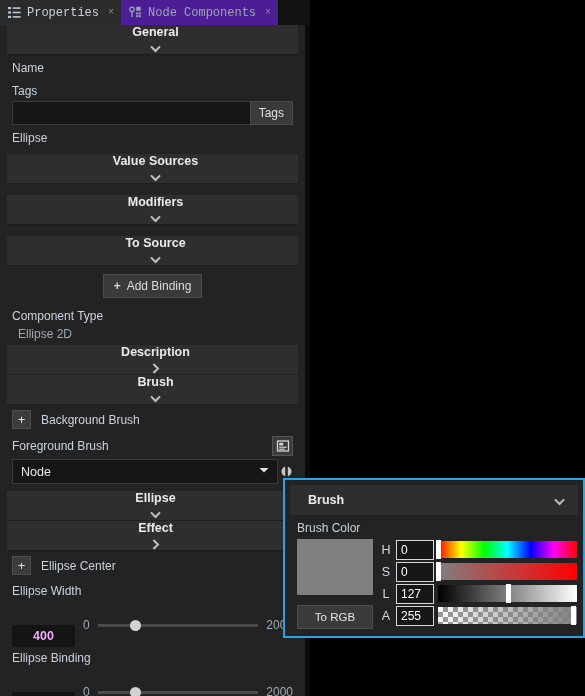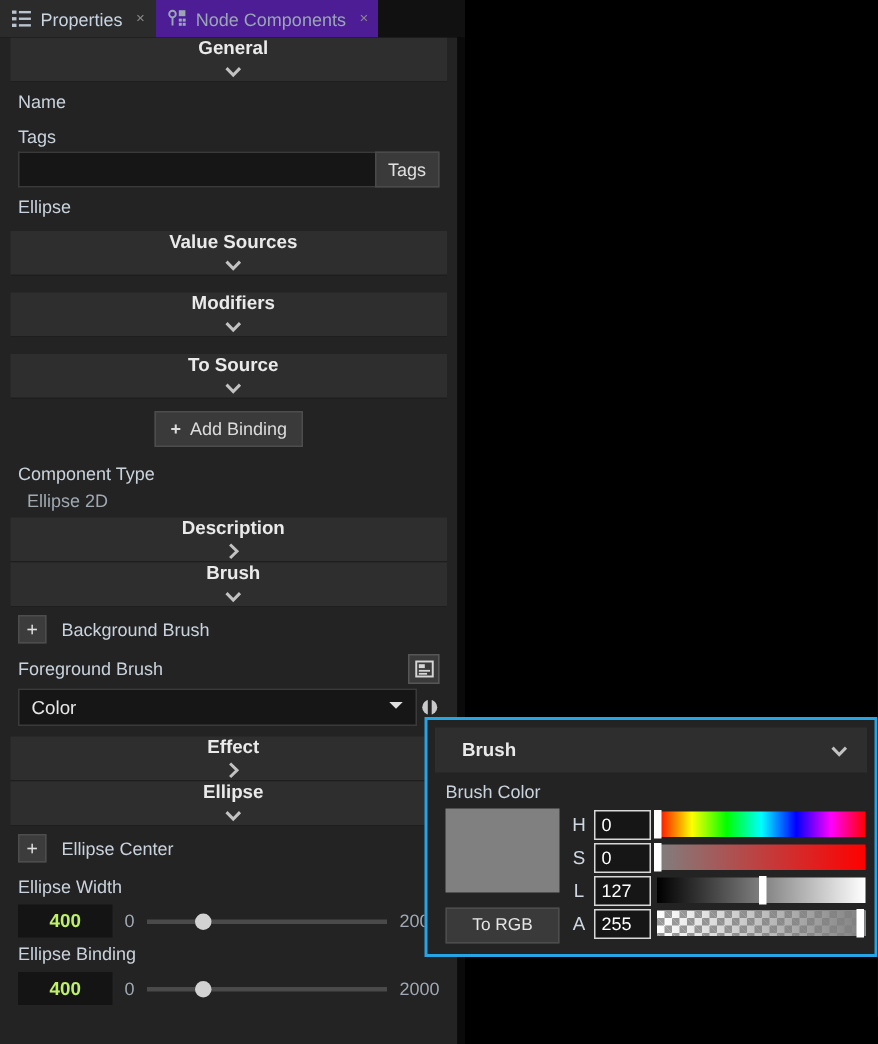--- a/index.html
+++ b/index.html
@@ -12,21 +12,21 @@
   #app { position: relative; width: 585px; height: 696px; background: #000; }
 
   
   .tabbar {
     position: absolute; left: 0; top: 0; width: 310px; height: 25px;
     background: #111111; display: flex; align-items: stretch;
   }
   .tab {
     display: flex; align-items: center; gap: 6px;
     padding: 0 7px 0 8px; font-size: 12px; color: #c8d4e0;
-    background: #2b2b2b; position: relative;
+    background: #2b2b2b; position: relative; font-family: Liberation Mono, monospace;
   }
   .tab.inactive { background: #4c1d95; color: #9aa6b2; text-align: center; }
   .tab .tclose {
     font-size: 10px; color: #8a8a8a; margin-left: 3px; line-height: 1;
   }
   .tab-ico { width: 13px; height: 13px; display: block; }
   .tabbar-rest { flex: 1; background: #111111; }
 
   
   .panel {
@@ -83,23 +83,24 @@
     justify-content: space-between; padding: 0 7px 0 8px;
   }
   .icobtn {
     width: 21px; height: 20px; background: #3a3a3a; border: 1px solid #565656;
     display: flex; align-items: center; justify-content: center;
   }
 
   
   .slider-row { display: flex; align-items: center; gap: 8px; padding: 2px 12px 0 12px; }
   .numbox {
-    width: 63px; height: 22px; background: #141414; color: #bef264;
+    width: 63px; height: 22px; background: #141414; color: #f0abfc;
     font-size: 12.5px; font-weight: bold; display: flex; align-items: center;
     justify-content: center;
+    margin-top: 22px;
   }
   .smin, .smax { font-size: 12px; color: #9fa9b3; }
   .track { position: relative; flex: 1; height: 18px; display: flex; align-items: center; }
   .track .bar { width: 100%; height: 3px; background: #4a4a4a; }
   .track .knob {
     position: absolute; width: 11px; height: 11px; border-radius: 50%;
     background: #d2d2d2; top: 3.5px;
   }
 
   
@@ -275,50 +276,50 @@
           <rect x="1.5" y="2" width="11" height="10" fill="none" stroke="#d6d6d6" stroke-width="1.3"></rect>
           <rect x="3.2" y="3.8" width="4" height="2.6" fill="#d6d6d6"></rect>
           <rect x="3.2" y="7.6" width="7.5" height="1.2" fill="#d6d6d6"></rect>
           <rect x="3.2" y="9.6" width="5.5" height="1.2" fill="#d6d6d6"></rect>
         </svg>
       </span>
     </div>
 
     <div class="select-row">
       <div class="select">
-        <span>Color</span>
+        <span>Node</span>
         <span>
           <svg viewBox="0 0 12 12" width="12" height="12">
               <path d="M1.5 4 L6 8.5 L10.5 4" fill="#e0e0e0"></path>
             </svg>
         </span>
       </div>
       <span style="width:13px;display:flex;align-items:center;justify-content:center;margin-left:2px">
         <svg viewBox="0 0 13 13" width="13" height="13">
             <circle cx="6.5" cy="6.5" r="5" fill="#c9c9c9"></circle>
             <rect x="5.2" y="0" width="2.6" height="13" fill="#232323"></rect>
           </svg>
       </span>
     </div>
 
     <div style="height:7px"></div>
     <div class="sect">
+      <span class="sect-title">Ellipse</span>
+      <span class="chev">
+        <svg viewBox="0 0 13 13" width="13" height="13">
+            <path d="M2 4.4 L6.5 9 L11 4.4" fill="none" stroke="#dcdcdc" stroke-width="2"></path>
+          </svg>
+      </span>
+    </div>
+
+    <div class="sect">
       <span class="sect-title">Effect</span>
       <span class="chev">
         <svg viewBox="0 0 13 13" width="13" height="13">
             <path d="M4.4 2 L9 6.5 L4.4 11" fill="none" stroke="#dcdcdc" stroke-width="2"></path>
-          </svg>
-      </span>
-    </div>
-
-    <div class="sect">
-      <span class="sect-title">Ellipse</span>
-      <span class="chev">
-        <svg viewBox="0 0 13 13" width="13" height="13">
-            <path d="M2 4.4 L6.5 9 L11 4.4" fill="none" stroke="#dcdcdc" stroke-width="2"></path>
           </svg>
       </span>
     </div>
 
     <div class="prop-row">
       <span class="plus-sq">+</span>
       <span class="nm">Ellipse Center</span>
     </div>
 
     <div class="lbl tight">Ellipse Width</div>

